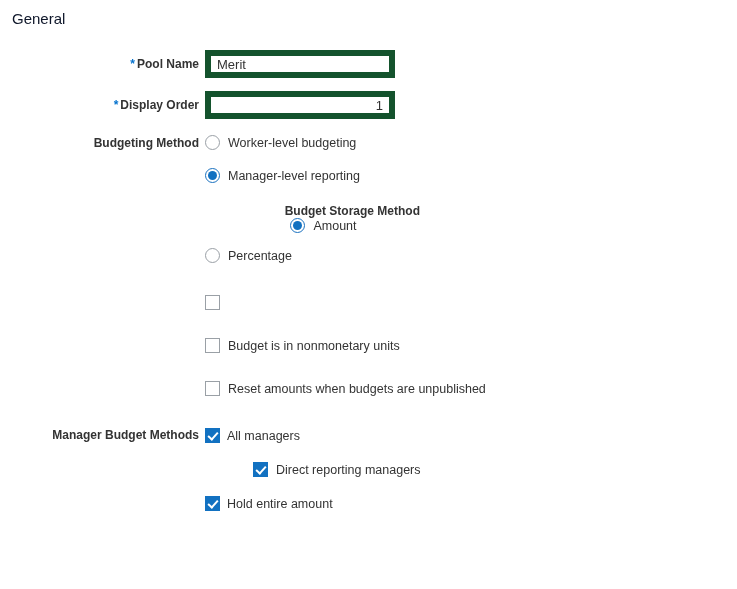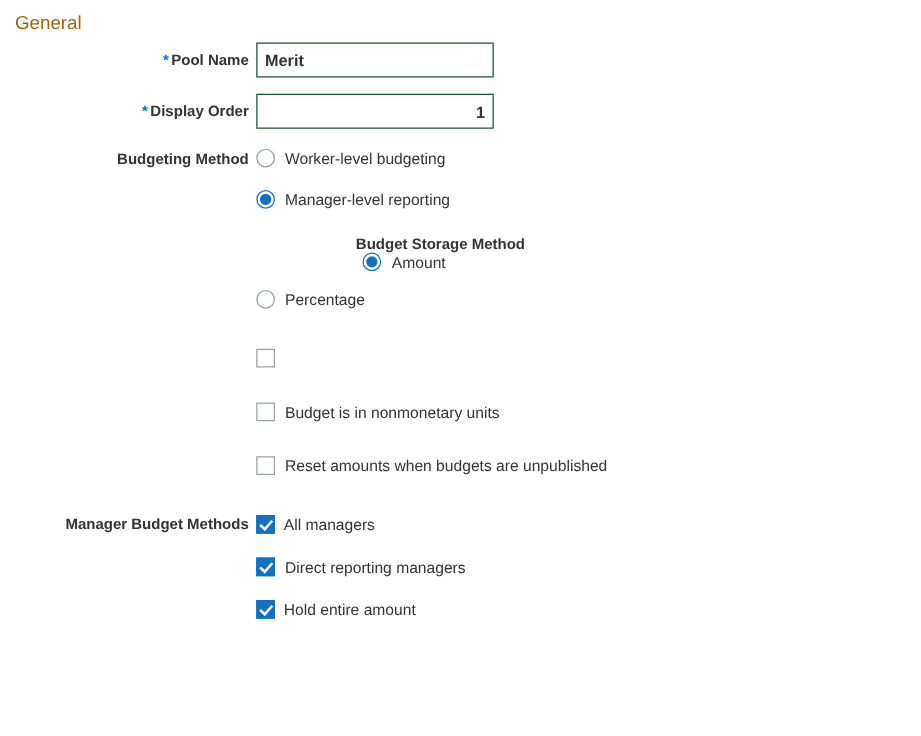--- a/index.html
+++ b/index.html
@@ -19,27 +19,27 @@
     position: relative;
     width: 737px;
     height: 589px;
     box-sizing: border-box;
   }
   .section-title {
     position: absolute;
     left: 12px;
     top: 10px;
     font-size: 15px;
-    color: #a16207;
+    color: #0f172a;
     font-weight: normal;
   }
   .form {
     position: absolute;
     left: 0;
-    top: 28px;
+    top: 44px;
     width: 647px;
   }
   .row {
     display: flex;
     align-items: flex-start;
     margin-bottom: 0;
   }
   .label-cell {
     width: 205px;
     text-align: right;
@@ -55,42 +55,41 @@
     font-weight: bold;
     margin-right: 2px;
   }
   .field-cell {
     flex: 1;
   }
   input.text-field {
     width: 190px;
     height: 28px;
     box-sizing: border-box;
-    border: 1px solid #14532d;
+    border: 6px solid #14532d;
     background: #ffffff;
     font-family: "Liberation Sans", sans-serif;
     font-size: 13px;
     color: #333333;
     padding: 0 6px;
     outline: none;
-    font-weight: bold;
   }
   input.text-field.num {
     text-align: right;
   }
   
   .row-pool { height: 40px; align-items: center; }
   .row-order { height: 42px; align-items: center; }
   .row-budgeting { height: 33px; align-items: center; }
   .row-budgeting2 { height: 33px; align-items: center; }
   .row-storage { height: 34px; align-items: center; flex-direction: column; }
   .row-storage2 { height: 34px; align-items: center; }
   .row-chk { height: 43px; align-items: center; }
   .row-mgr { height: 34px; align-items: center; }
-  .row-mgr2 { height: 34px; align-items: center; }
+  .row-mgr2 { height: 34px; align-items: center; margin-left: 48px; }
   .row-mgr3 { height: 34px; align-items: center; }
 
   .opt {
     display: flex;
     align-items: flex-end;
   }
   .radio {
     width: 15px;
     height: 15px;
     border-radius: 50%;

